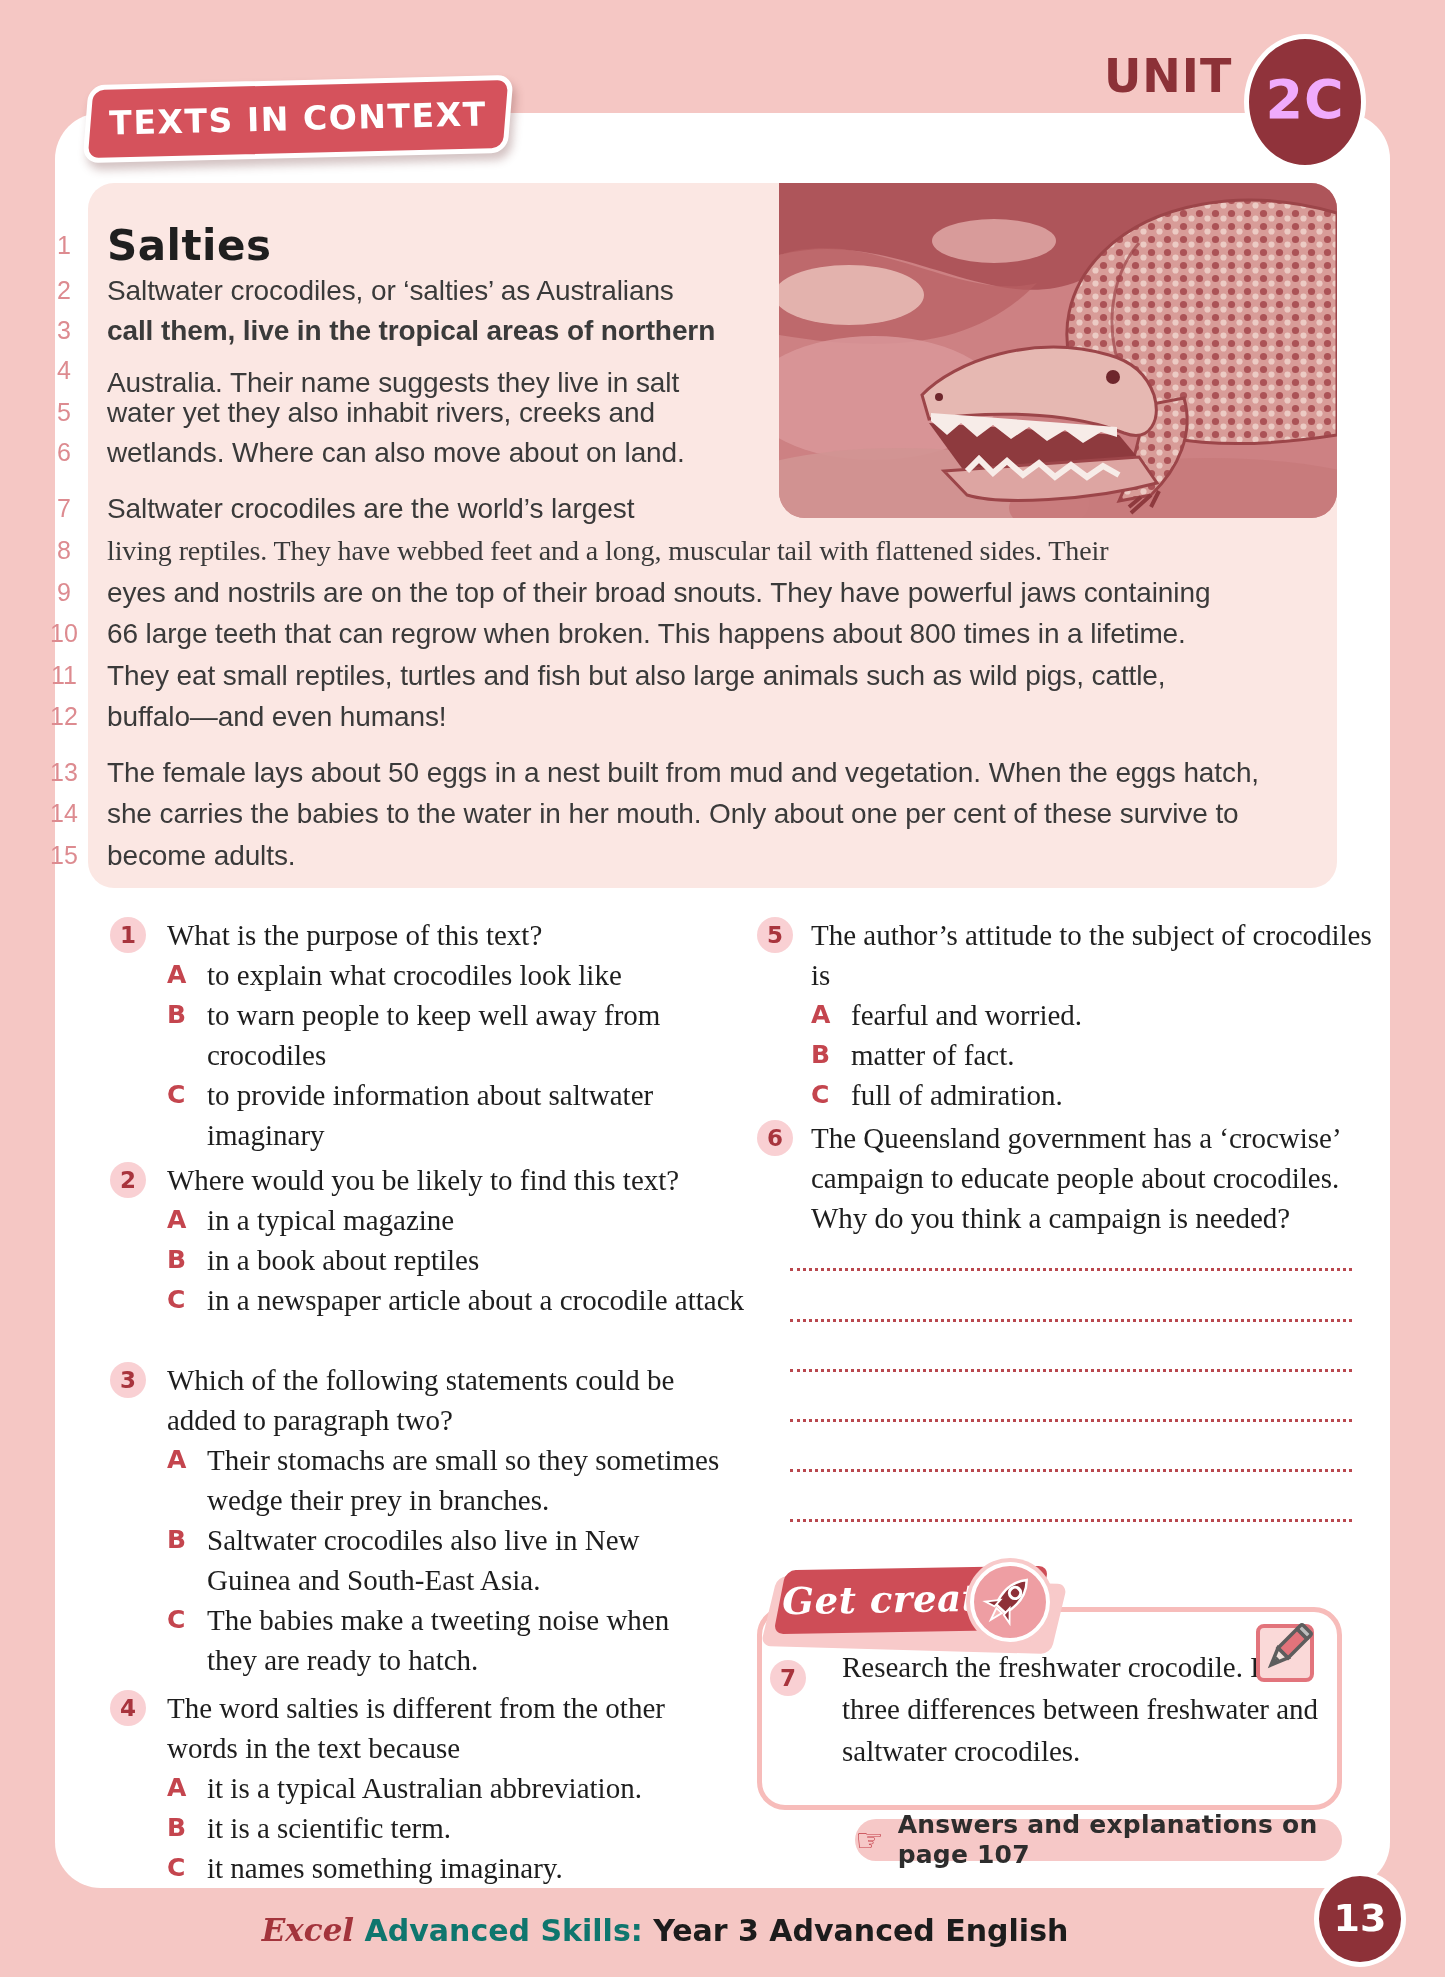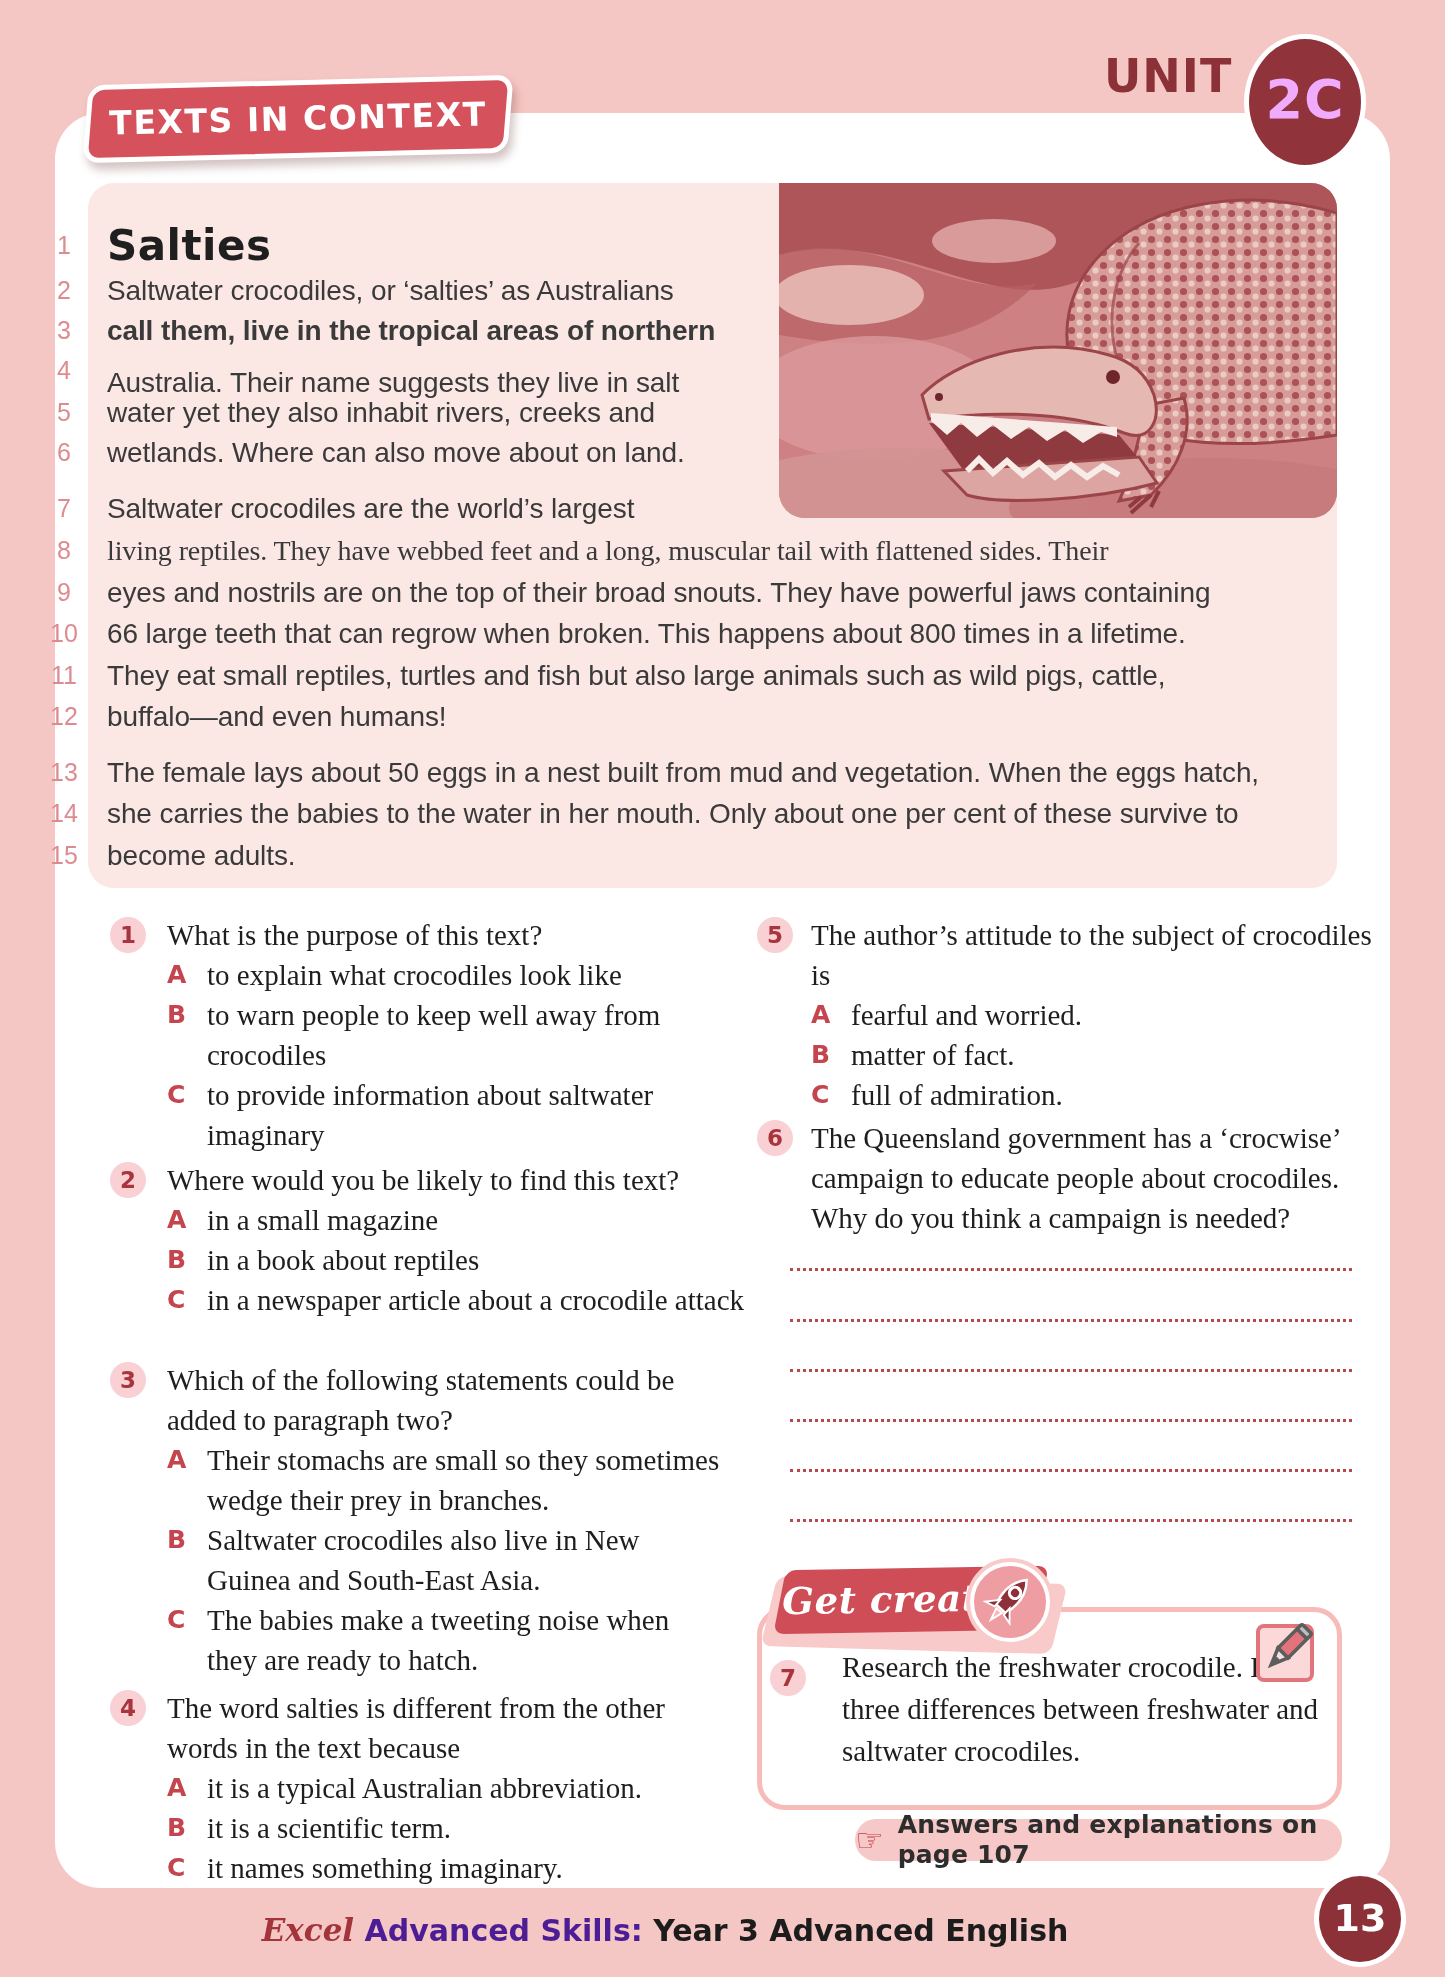--- a/index.html
+++ b/index.html
@@ -126,21 +126,21 @@
   }
   .pill .hand{font:32px/32px "DejaVu Sans",sans-serif;color:#c23b45;}
   .pill .txt{font:700 25px/30px "DejaVu Sans",sans-serif;color:#2d2d2d;letter-spacing:.2px;}
 
   
   .footer-text{
     position:absolute;left:0;top:1912px;width:1330px;text-align:center;
     font:700 30px/38px "DejaVu Sans",sans-serif;color:#1c1c1c;
   }
   .footer-text .brand{font:italic 800 31px "DejaVu Serif",serif;color:#a3343c;}
-  .footer-text .series{color:#4c1d95;}
+  .footer-text .series{color:#0f766e;}
   .page-badge{
     position:absolute;left:1314px;top:1871px;width:82px;height:86px;
     background:#8d3138;border:5px solid #fff;border-radius:50%;text-align:center;
   }
   .page-badge span{font:700 38px/84px "DejaVu Sans",sans-serif;color:#fff;}
 </style>
 </head>
 <body>
 
 <div id="page">
@@ -241,21 +241,21 @@
             <span class="opt-text">to provide information about saltwater imaginary</span>
           </div>
         </div>
       </div>
       <div class="question" style="left: 110px; top: 1160px; width: 637px;">
         <span class="q-circle">2</span>
         <div class="q-body" style="margin-left: 57px; width: 580px;">
           <div class="q-text">Where would you be likely to find this text?</div>
           <div class="opt">
             <span class="opt-letter">A</span>
-            <span class="opt-text">in a small magazine</span>
+            <span class="opt-text">in a typical magazine</span>
           </div>
           <div class="opt">
             <span class="opt-letter">B</span>
             <span class="opt-text">in a book about reptiles</span>
           </div>
           <div class="opt">
             <span class="opt-letter">C</span>
             <span class="opt-text">in a newspaper article about a crocodile attack</span>
           </div>
         </div>

